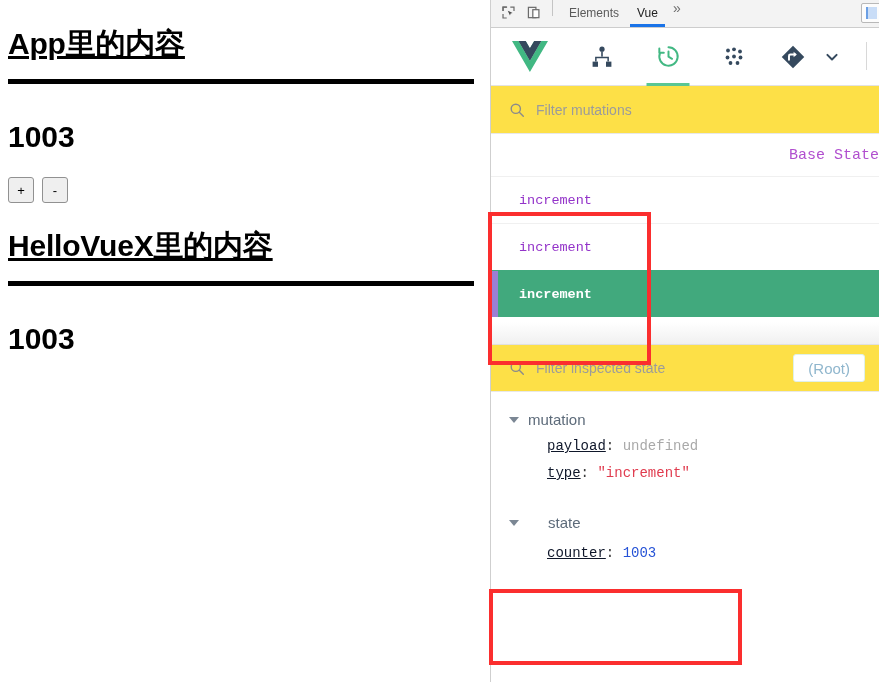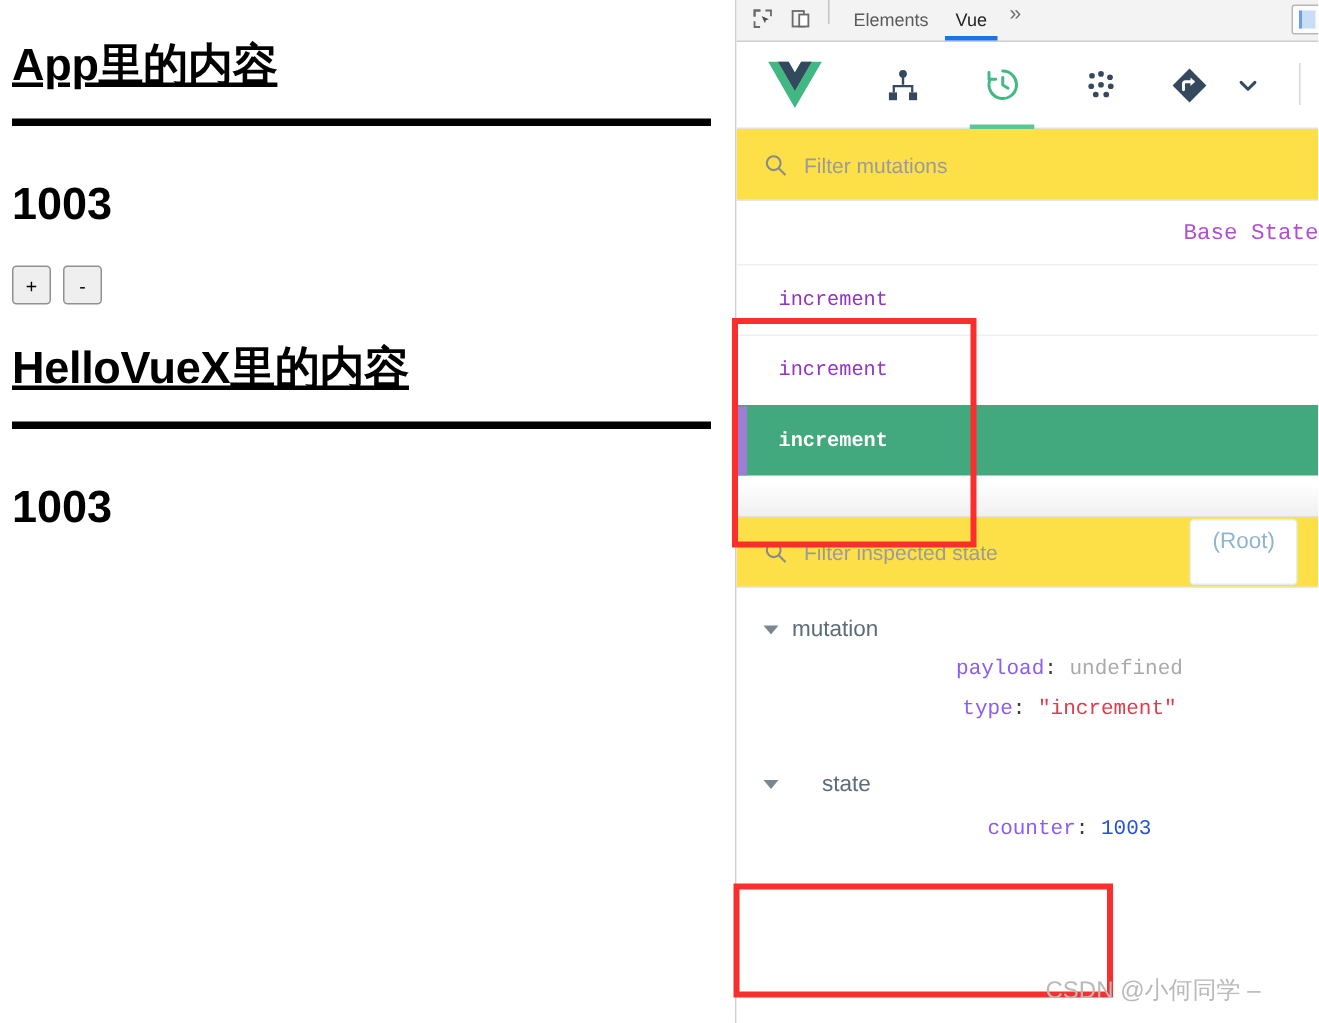--- a/index.html
+++ b/index.html
@@ -234,21 +234,21 @@
     color: #444;
     background: transparent;
     flex: 1 1 auto;
     min-width: 0;
     padding: 0;
   }
   .filter-input::placeholder { color: #9b9b9b; }
   .root-select {
     border: 1px solid #dff0e8;
     border-radius: 3px;
-    height: 44px;
+    height: 28px;
     line-height: 28px;
     padding: 0 14px;
     font-size: 15px;
     color: #8fb6cd;
     background: #fff;
     box-sizing: border-box;
     cursor: pointer;
     flex: 0 0 auto;
     white-space: nowrap;
   }
@@ -304,21 +304,20 @@
   }
 
   
   .state-tree {
     flex: 1 1 auto;
     padding: 14px 0 0 0;
     box-sizing: border-box;
     background: #fff;
     position: relative;
     overflow: hidden;
-    text-align: center;
   }
   .tree-node {
     display: flex;
     align-items: center;
     padding-left: 18px;
     height: 27px;
     cursor: pointer;
   }
   .tri {
     width: 0; height: 0;
@@ -333,21 +332,21 @@
     color: #5d6b7a;
   }
   .kv {
     font-family: "Liberation Mono", monospace;
     font-size: 14px;
     padding-left: 56px;
     height: 27px;
     line-height: 27px;
     white-space: nowrap;
   }
-  .k-name   { color: #8b5cf6; }
+  .k-name   { color: #0f172a; text-decoration: underline; }
   .k-colon  { color: #3b3b3b; }
   .v-undef  { color: #a9a9a9; }
   .v-str    { color: #e03b4e; }
   .v-num    { color: #2653d6; }
 
   
   .annot {
     position: absolute;
     border: 4px solid #fb2e2e;
     box-sizing: border-box;
@@ -531,14 +530,13 @@
       <div class="kv" style="margin-top:4px;">
         <span class="k-name">counter</span><span class="k-colon">:</span>
         <span class="v-num">1003</span>
       </div>
     </div>
   </div>
 
   <div class="annot" id="annot-mutations"></div>
   <div class="annot" id="annot-state"></div>
 
-  <div class="watermark">CSDN @小何同学 –</div>
 </div>
 
 </body></html>

